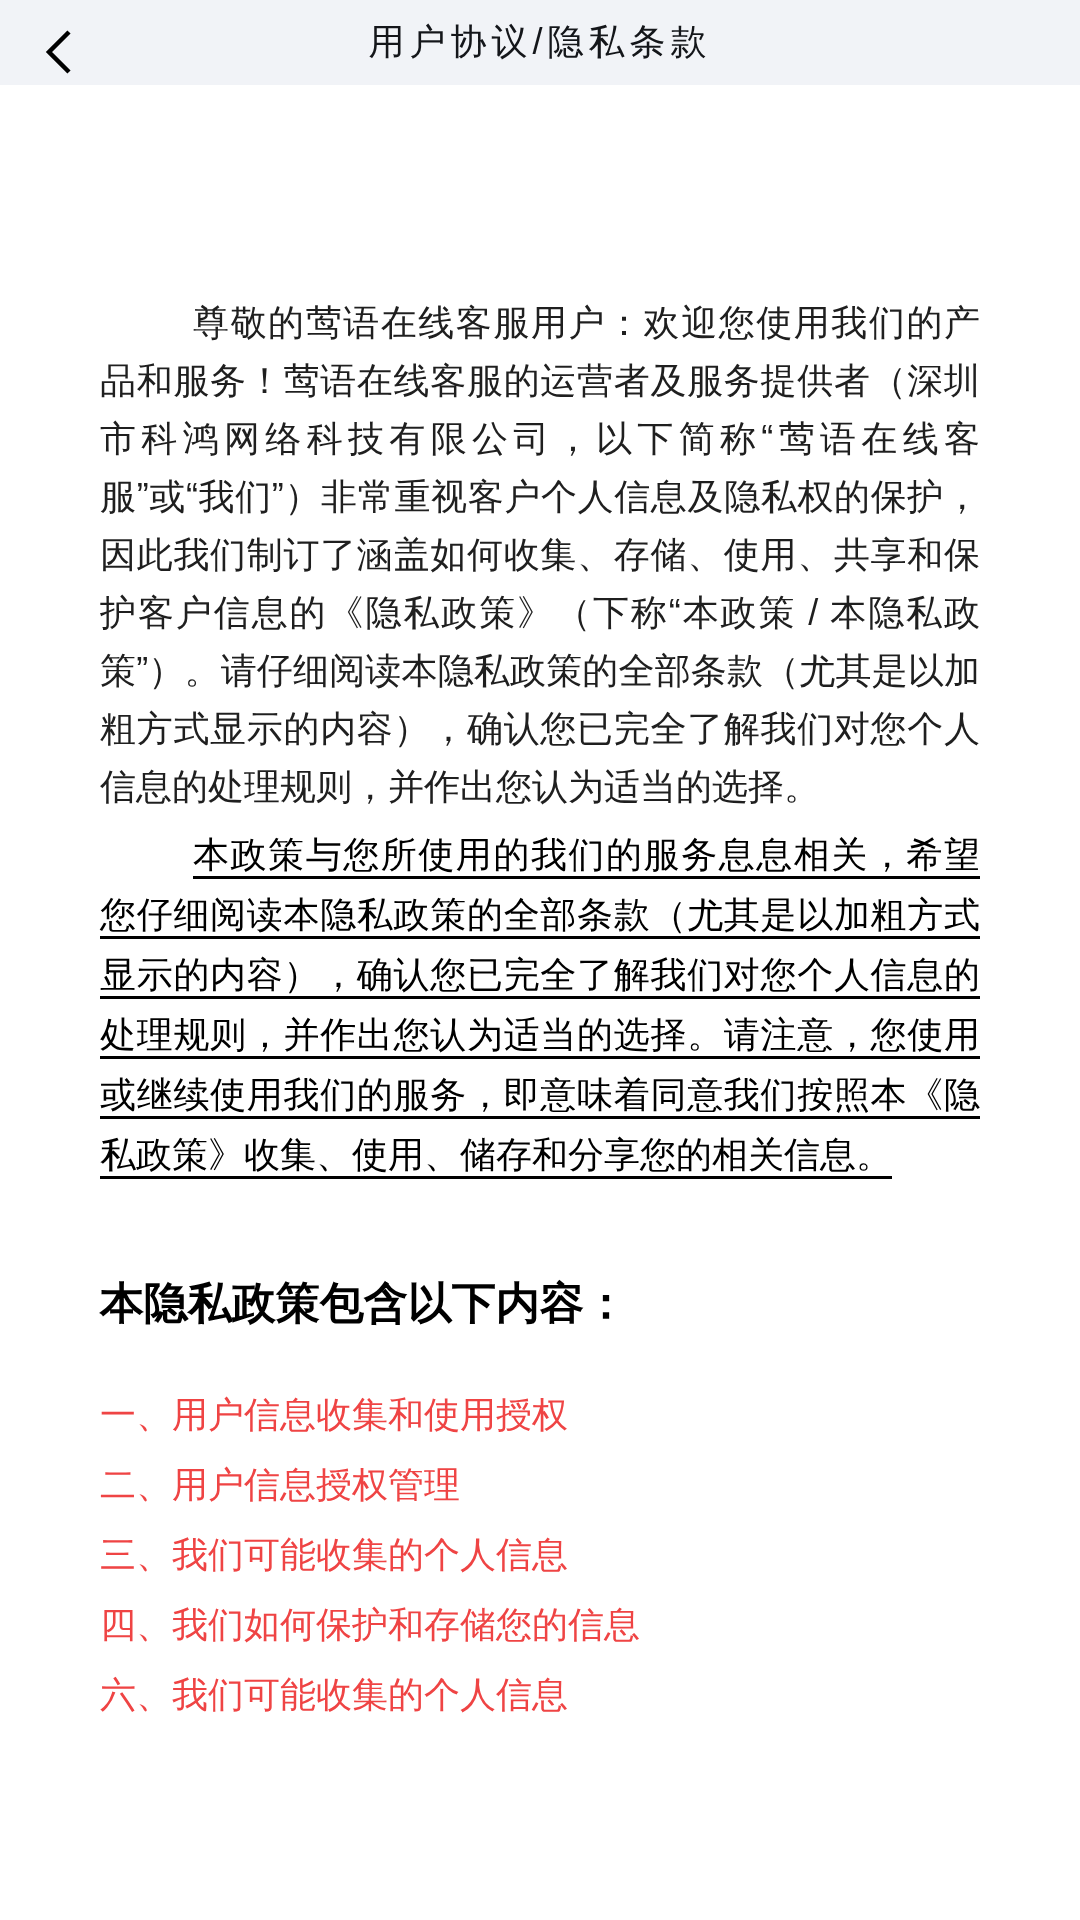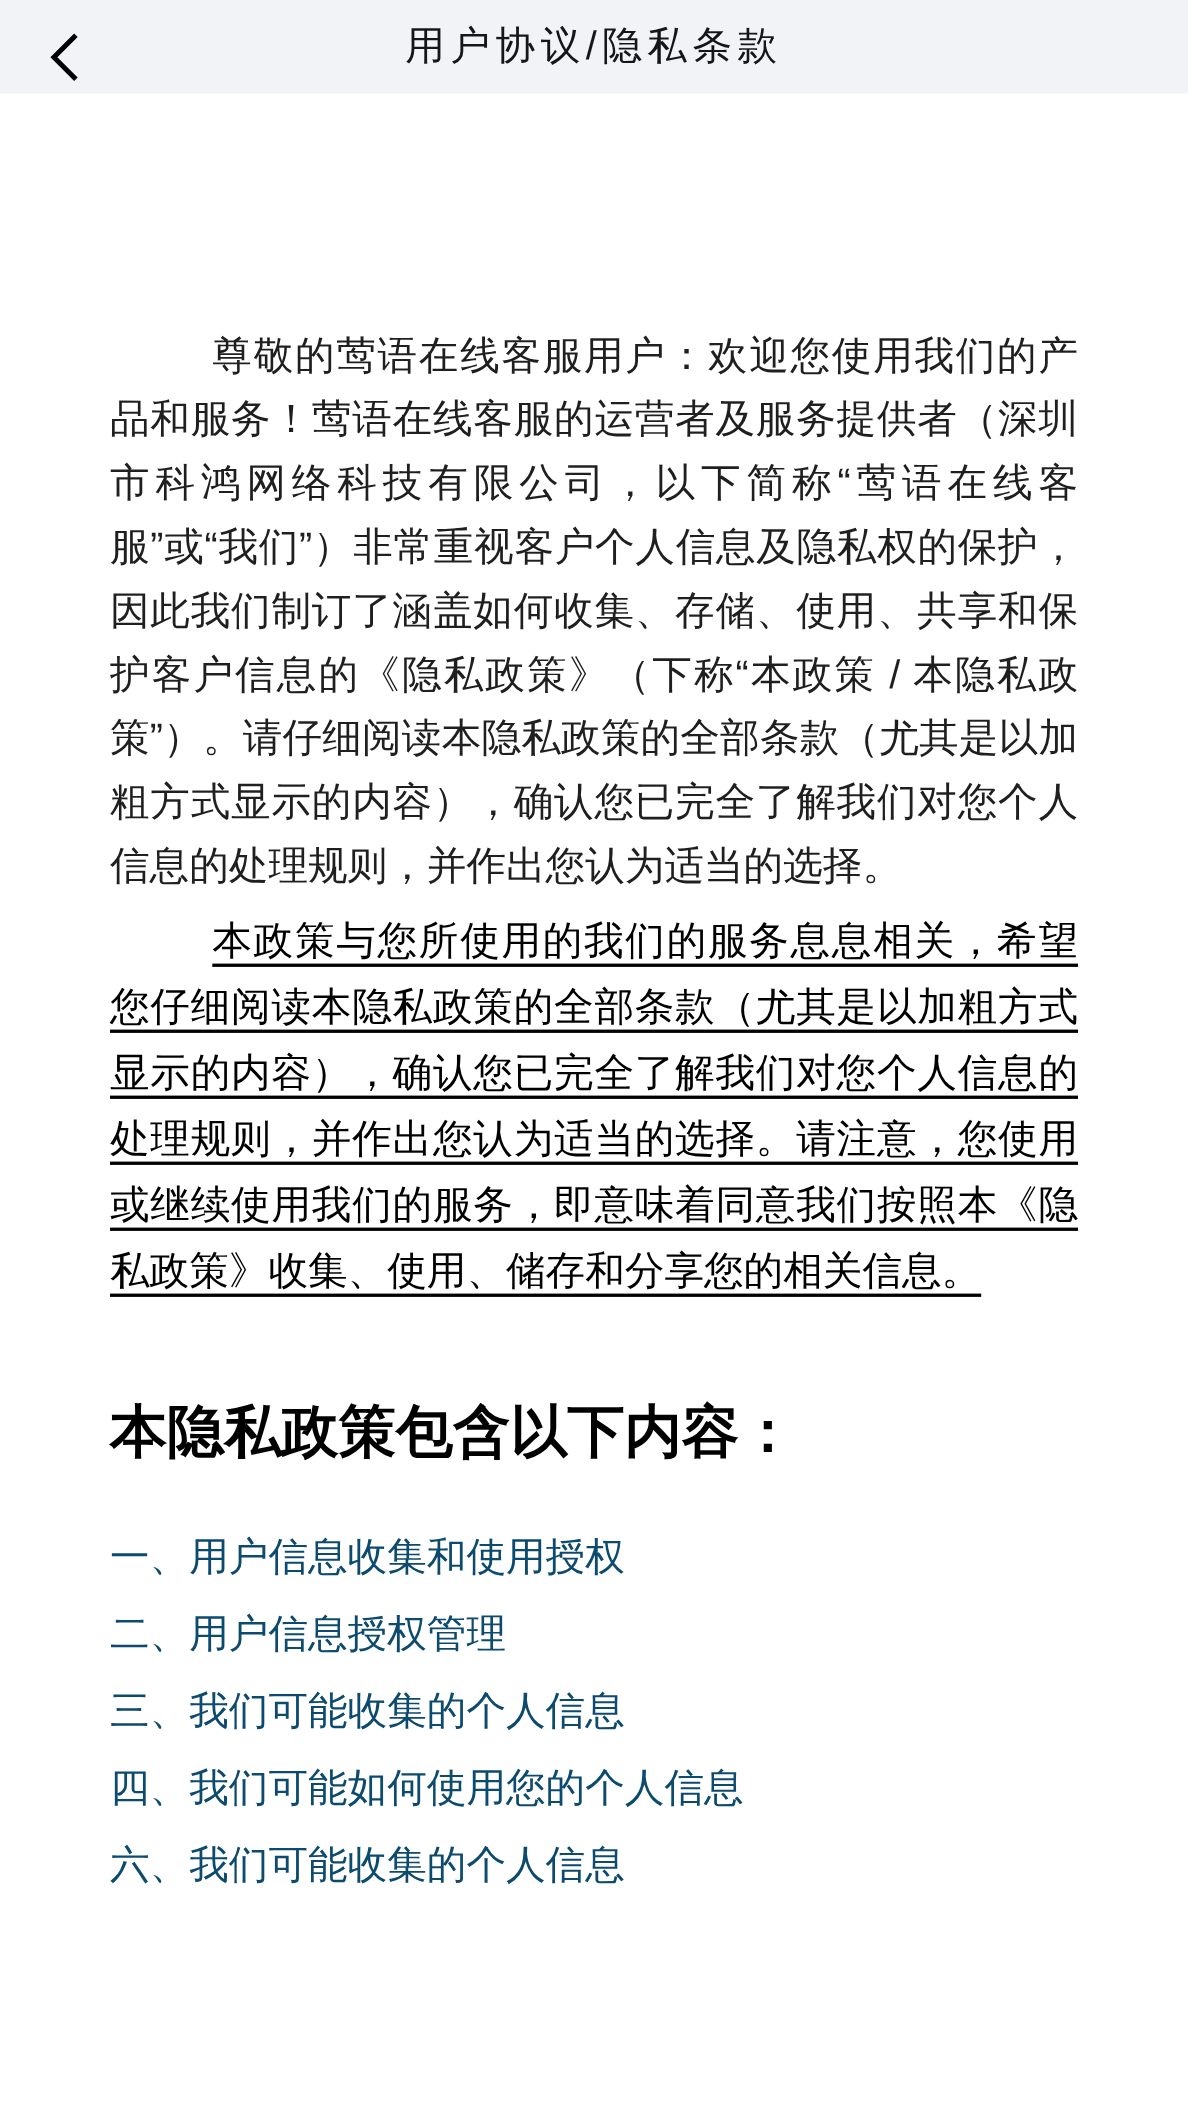--- a/index.html
+++ b/index.html
@@ -71,33 +71,33 @@
     margin-top: 9px;
     font-weight: 400;
     color: #000000;
     line-height: 60px;
     text-decoration: underline;
     text-decoration-thickness: 3px;
     text-underline-offset: 9px;
   }
   .toc-heading {
     margin: 84px 0 0 0;
-    font-size: 52px;
+    font-size: 44px;
     line-height: 67px;
     font-weight: 700;
     color: #000000;
   }
   .toc {
     margin-top: 44px;
   }
   .toc-item {
     margin: 0;
     font-size: 36px;
     line-height: 70px;
-    color: #0c4a6e;
+    color: #ef4444;
     white-space: nowrap;
   }
 </style>
 </head>
 <body>
 
 <div class="screen">
 
   <header class="appbar">
     <button class="back-btn" aria-label="back">
@@ -113,19 +113,19 @@
     <p class="para indent">尊敬的莺语在线客服用户：欢迎您使用我们的产品和服务！莺语在线客服的运营者及服务提供者（深圳市科鸿网络科技有限公司，以下简称“莺语在线客服”或“我们”）非常重视客户个人信息及隐私权的保护，因此我们制订了涵盖如何收集、存储、使用、共享和保护客户信息的《隐私政策》（下称“本政策 / 本隐私政策”）。请仔细阅读本隐私政策的全部条款（尤其是以加粗方式显示的内容），确认您已完全了解我们对您个人信息的处理规则，并作出您认为适当的选择。</p>
 
     <p class="para indent emphasis">本政策与您所使用的我们的服务息息相关，希望您仔细阅读本隐私政策的全部条款（尤其是以加粗方式显示的内容），确认您已完全了解我们对您个人信息的处理规则，并作出您认为适当的选择。请注意，您使用或继续使用我们的服务，即意味着同意我们按照本《隐私政策》收集、使用、储存和分享您的相关信息。</p>
 
     <h2 class="toc-heading">本隐私政策包含以下内容：</h2>
 
     <div class="toc">
       <p class="toc-item">一、用户信息收集和使用授权</p>
       <p class="toc-item">二、用户信息授权管理</p>
       <p class="toc-item">三、我们可能收集的个人信息</p>
-      <p class="toc-item">四、我们可能如何使用您的个人信息</p>
+      <p class="toc-item">四、我们如何保护和存储您的信息</p>
       <p class="toc-item">六、我们可能收集的个人信息</p>
     </div>
 
   </main>
 
 </div>
 
 </body></html>

